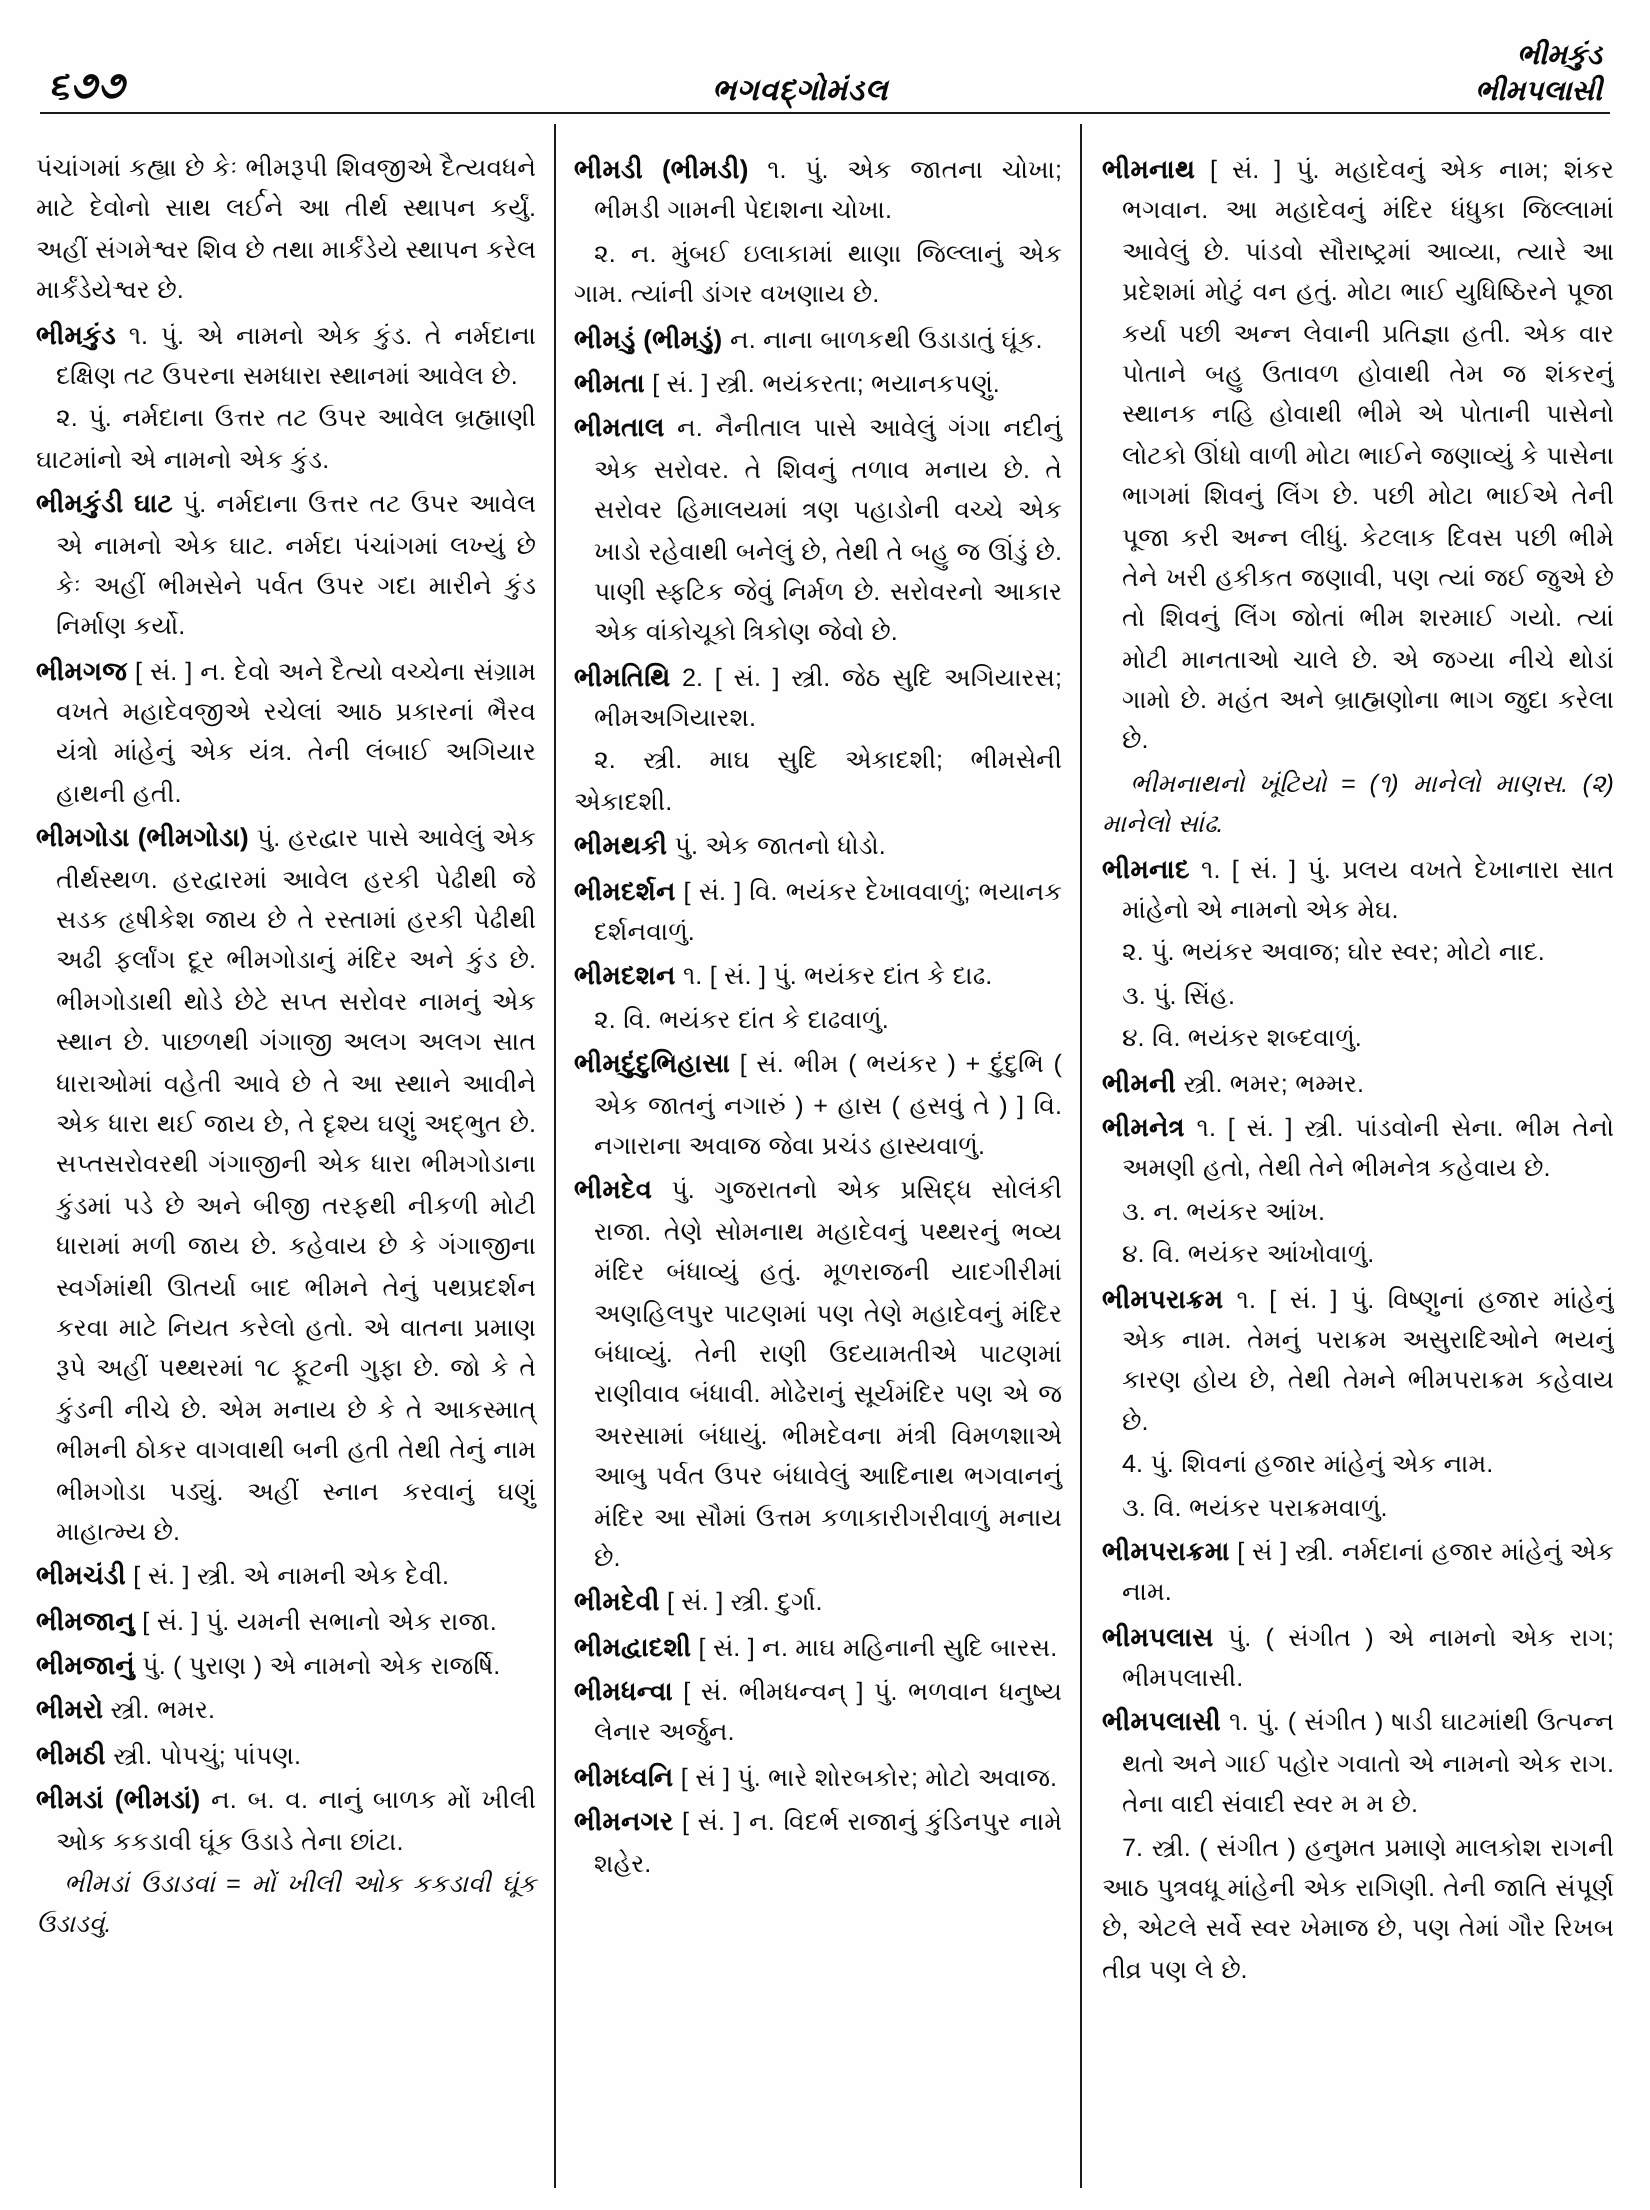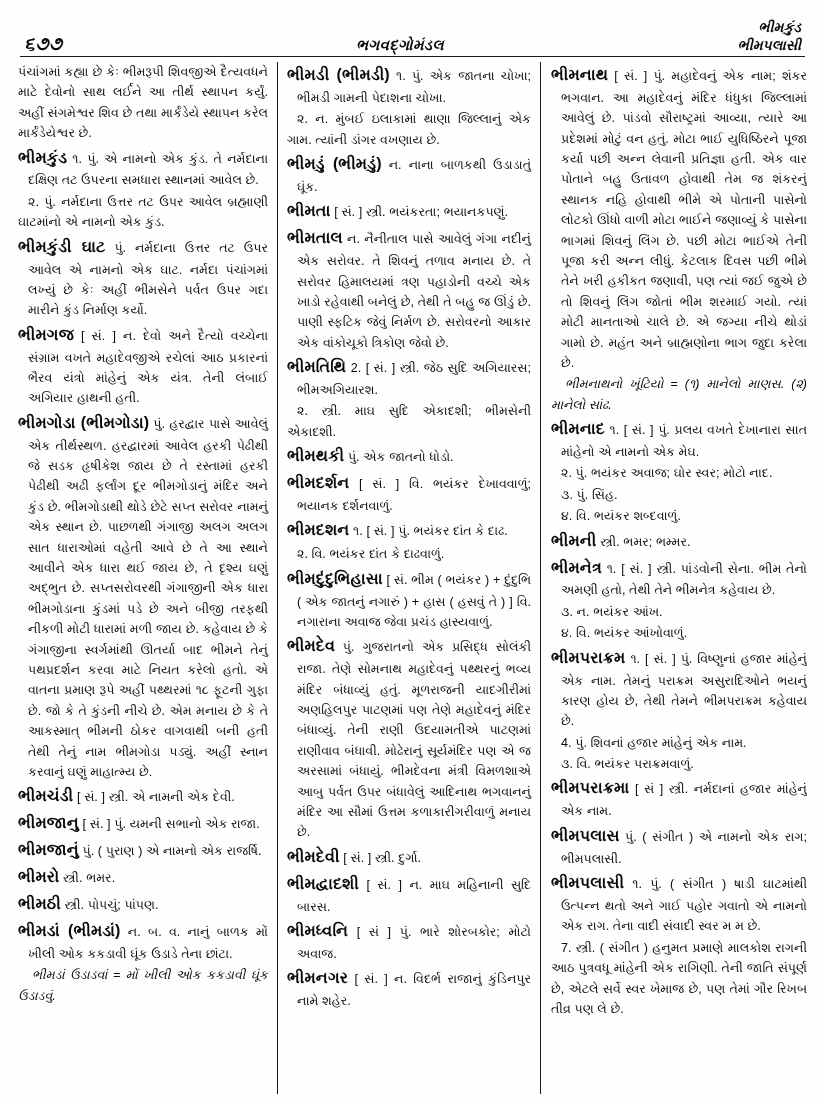--- a/index.html
+++ b/index.html
@@ -70,20 +70,21 @@
   
   .columns {
     display: flex;
     height: 1032px;
     box-sizing: border-box;
   }
   .col {
     box-sizing: border-box;
     position: relative;
     overflow: hidden;
+    margin-top: 12px;
   }
   .col-1 { flex: 0 0 259px; padding-right: 9px; }
   .col-2 { flex: 0 0 262px; padding: 0 9px; }
   .col-3 { flex: 1 1 auto; padding-left: 10px; }
 
   .colrule {
     flex: 0 0 1px;
     background: #1a1a1a;
     margin: 0;
     align-self: stretch;
@@ -107,21 +108,21 @@
     text-indent: 10px;
     padding-left: 0;
   }
   .entry.sub {
     text-indent: 14px;
     padding-left: 0;
     font-style: italic;
   }
   .hw {
     font-weight: bold;
-    font-size: 16px;
+    font-size: 13px;
     letter-spacing: 0.1px;
   }
 </style>
 </head>
 <body>
 
 <div class="page">
 
   <div class="running-head">
     <div class="rh-left">૬૭૭</div>
@@ -160,20 +161,21 @@
         <p class="entry"><span class="hw">ભીમતિથિ</span><span> 2. [ સં. ] સ્ત્રી. જેઠ સુદિ અગિયારસ; ભીમઅગિયારશ.</span></p>
         <p class="entry sense"><span>૨. સ્ત્રી. માઘ સુદિ એકાદશી; ભીમસેની એકાદશી.</span></p>
         <p class="entry"><span class="hw">ભીમથકી</span><span> પું. એક જાતનો ધોડો.</span></p>
         <p class="entry"><span class="hw">ભીમદર્શન</span><span> [ સં. ] વિ. ભયંકર દેખાવવાળું; ભયાનક દર્શનવાળું.</span></p>
         <p class="entry"><span class="hw">ભીમદશન</span><span> ૧. [ સં. ] પું. ભયંકર દાંત કે દાઢ.</span></p>
         <p class="entry sense"><span>૨. વિ. ભયંકર દાંત કે દાઢવાળું.</span></p>
         <p class="entry"><span class="hw">ભીમદુંદુભિહાસા</span><span> [ સં. ભીમ ( ભયંકર ) + દુંદુભિ ( એક જાતનું નગારું ) + હાસ ( હસવું તે ) ] વિ. નગારાના અવાજ જેવા પ્રચંડ હાસ્યવાળું.</span></p>
         <p class="entry"><span class="hw">ભીમદેવ</span><span> પું. ગુજરાતનો એક પ્રસિદ્ધ સોલંકી રાજા. તેણે સોમનાથ મહાદેવનું પથ્થરનું ભવ્ય મંદિર બંધાવ્યું હતું. મૂળરાજની યાદગીરીમાં અણહિલપુર પાટણમાં પણ તેણે મહાદેવનું મંદિર બંધાવ્યું. તેની રાણી ઉદયામતીએ પાટણમાં રાણીવાવ બંધાવી. મોઢેરાનું સૂર્યમંદિર પણ એ જ અરસામાં બંધાયું. ભીમદેવના મંત્રી વિમળશાએ આબુ પર્વત ઉપર બંધાવેલું આદિનાથ ભગવાનનું મંદિર આ સૌમાં ઉત્તમ કળાકારીગરીવાળું મનાય છે.</span></p>
         <p class="entry"><span class="hw">ભીમદેવી</span><span> [ સં. ] સ્ત્રી. દુર્ગા.</span></p>
         <p class="entry"><span class="hw">ભીમદ્વાદશી</span><span> [ સં. ] ન. માઘ મહિનાની સુદિ બારસ.</span></p>
+        <p class="entry"><span class="hw">ભીમધન્વા</span><span> [ સં. ભીમધન્વન્ ] પું. ભળવાન ધનુષ્ય લેનાર અર્જુન.</span></p>
         <p class="entry"><span class="hw">ભીમધ્વનિ</span><span> [ સં ] પું. ભારે શોરબકોર; મોટો અવાજ.</span></p>
         <p class="entry"><span class="hw">ભીમનગર</span><span> [ સં. ] ન. વિદર્ભ રાજાનું કુંડિનપુર નામે શહેર.</span></p>
       </div>
     <div class="colrule"></div>
     <div class="col col-3">
         <p class="entry"><span class="hw">ભીમનાથ</span><span> [ સં. ] પું. મહાદેવનું એક નામ; શંકર ભગવાન. આ મહાદેવનું મંદિર ધંધુકા જિલ્લામાં આવેલું છે. પાંડવો સૌરાષ્ટ્રમાં આવ્યા, ત્યારે આ પ્રદેશમાં મોટું વન હતું. મોટા ભાઈ યુધિષ્ઠિરને પૂજા કર્યા પછી અન્ન લેવાની પ્રતિજ્ઞા હતી. એક વાર પોતાને બહુ ઉતાવળ હોવાથી તેમ જ શંકરનું સ્થાનક નહિ હોવાથી ભીમે એ પોતાની પાસેનો લોટકો ઊંધો વાળી મોટા ભાઈને જણાવ્યું કે પાસેના ભાગમાં શિવનું લિંગ છે. પછી મોટા ભાઈએ તેની પૂજા કરી અન્ન લીધું. કેટલાક દિવસ પછી ભીમે તેને ખરી હકીકત જણાવી, પણ ત્યાં જઈ જુએ છે તો શિવનું લિંગ જોતાં ભીમ શરમાઈ ગયો. ત્યાં મોટી માનતાઓ ચાલે છે. એ જગ્યા નીચે થોડાં ગામો છે. મહંત અને બ્રાહ્મણોના ભાગ જુદા કરેલા છે.</span></p>
         <p class="entry sub"><span>ભીમનાથનો ખૂંટિયો = (૧) માનેલો માણસ. (૨) માનેલો સાંઢ.</span></p>
         <p class="entry"><span class="hw">ભીમનાદ</span><span> ૧. [ સં. ] પું. પ્રલય વખતે દેખાનારા સાત માંહેનો એ નામનો એક મેઘ.</span></p>
         <p class="entry sense"><span>૨. પું. ભયંકર અવાજ; ઘોર સ્વર; મોટો નાદ.</span></p>
         <p class="entry sense"><span>૩. પું. સિંહ.</span></p>

